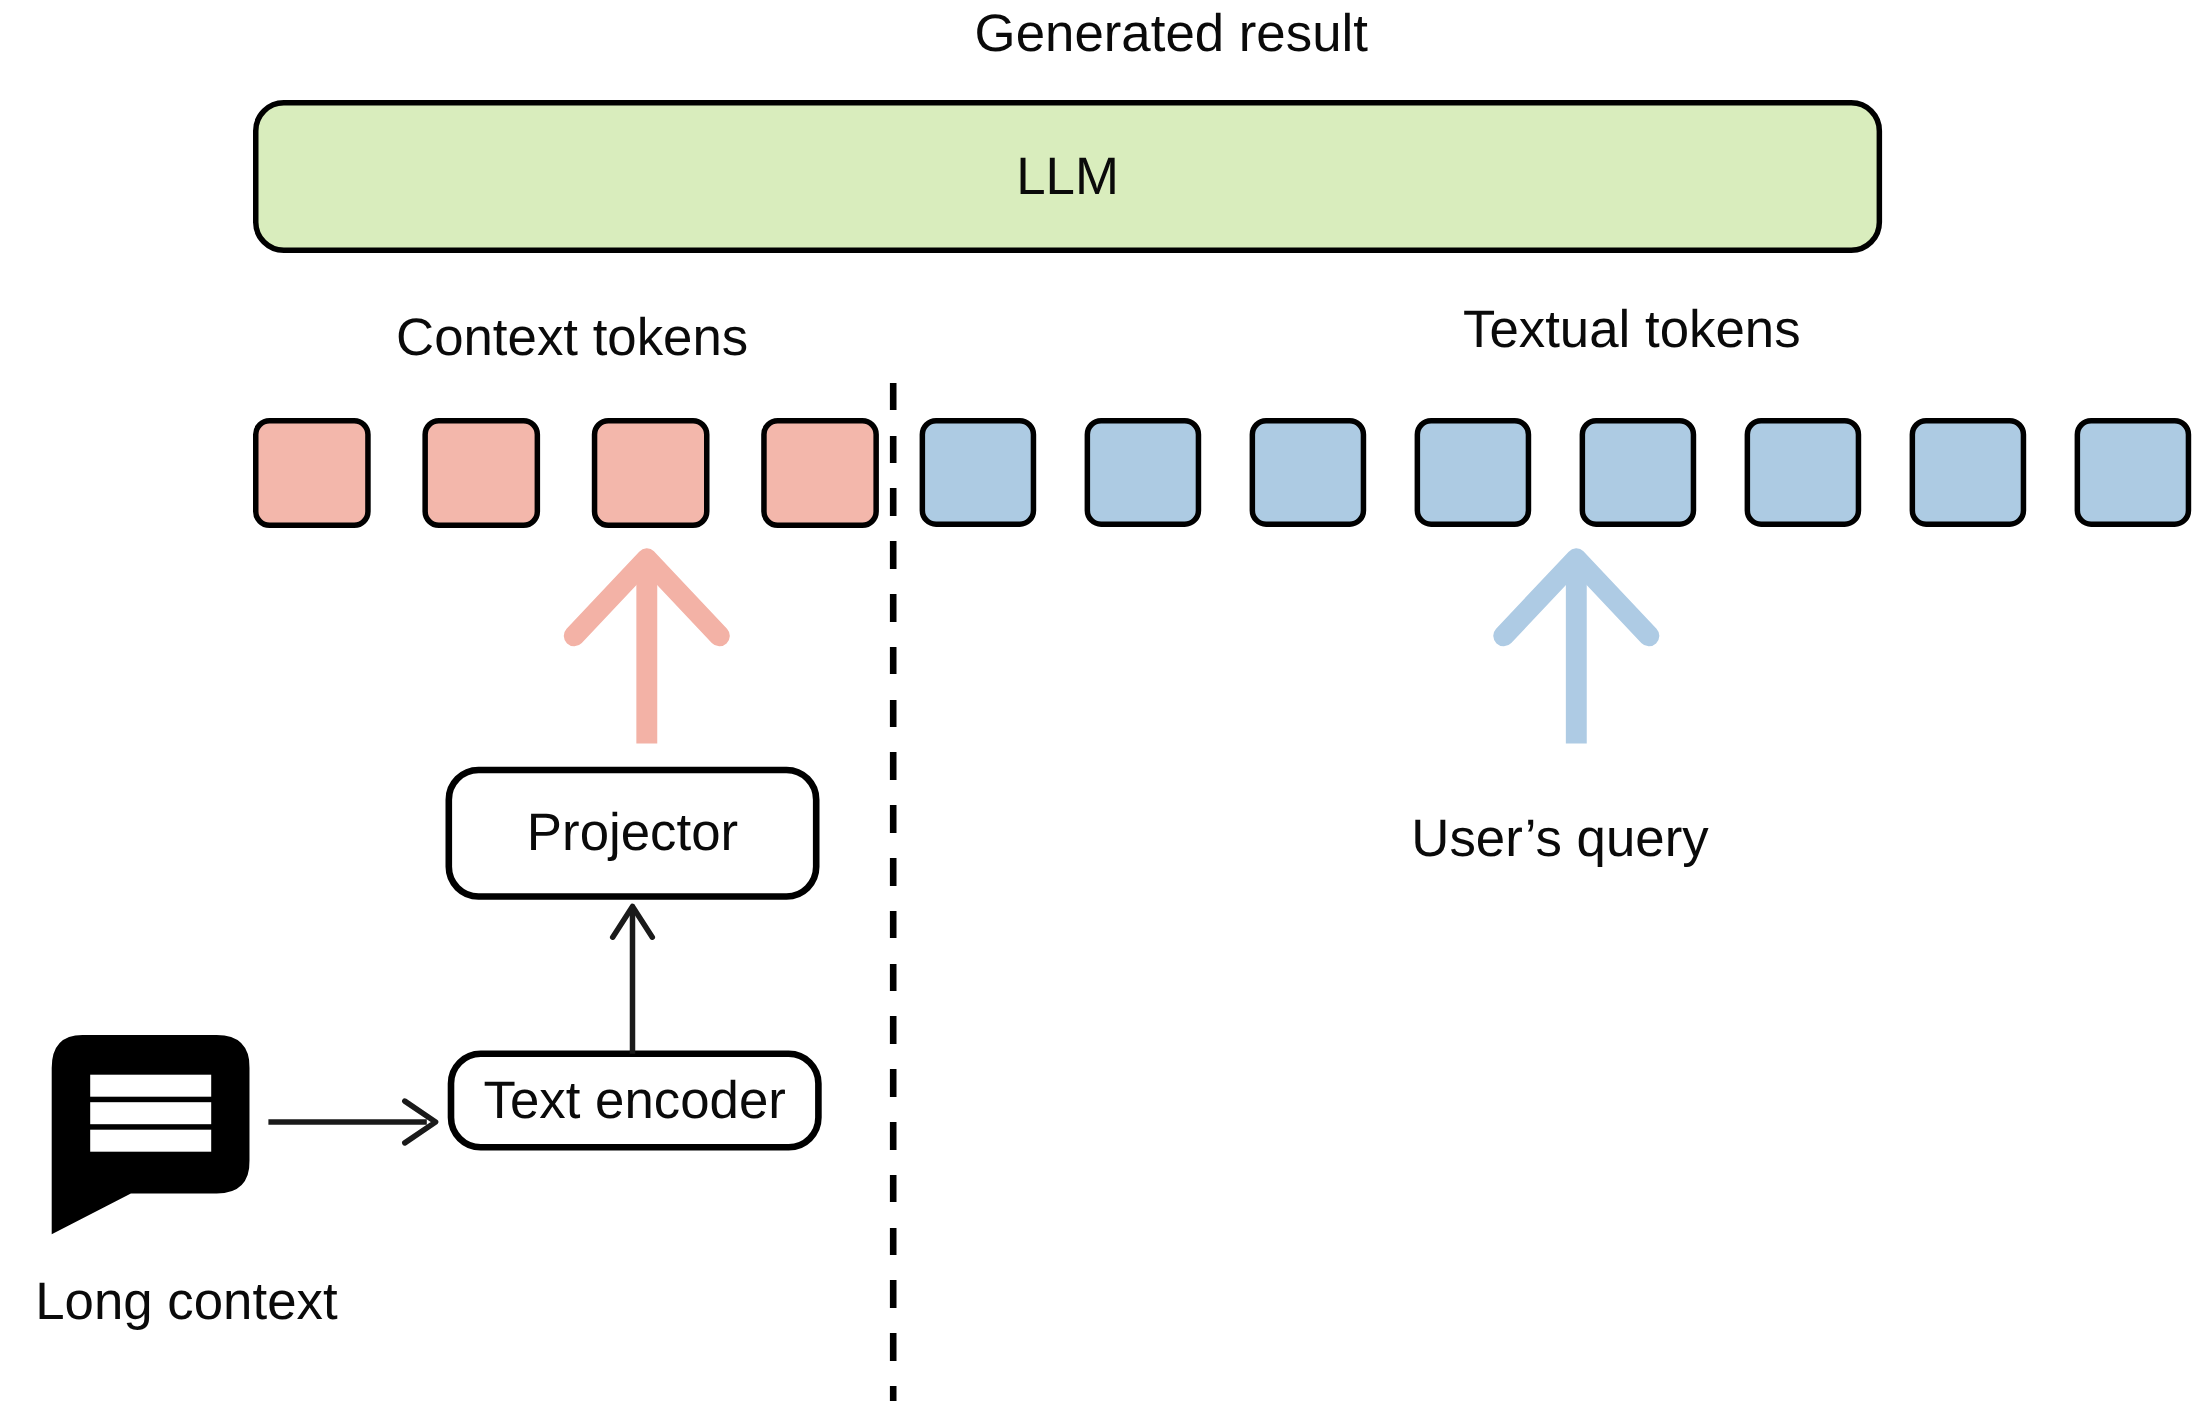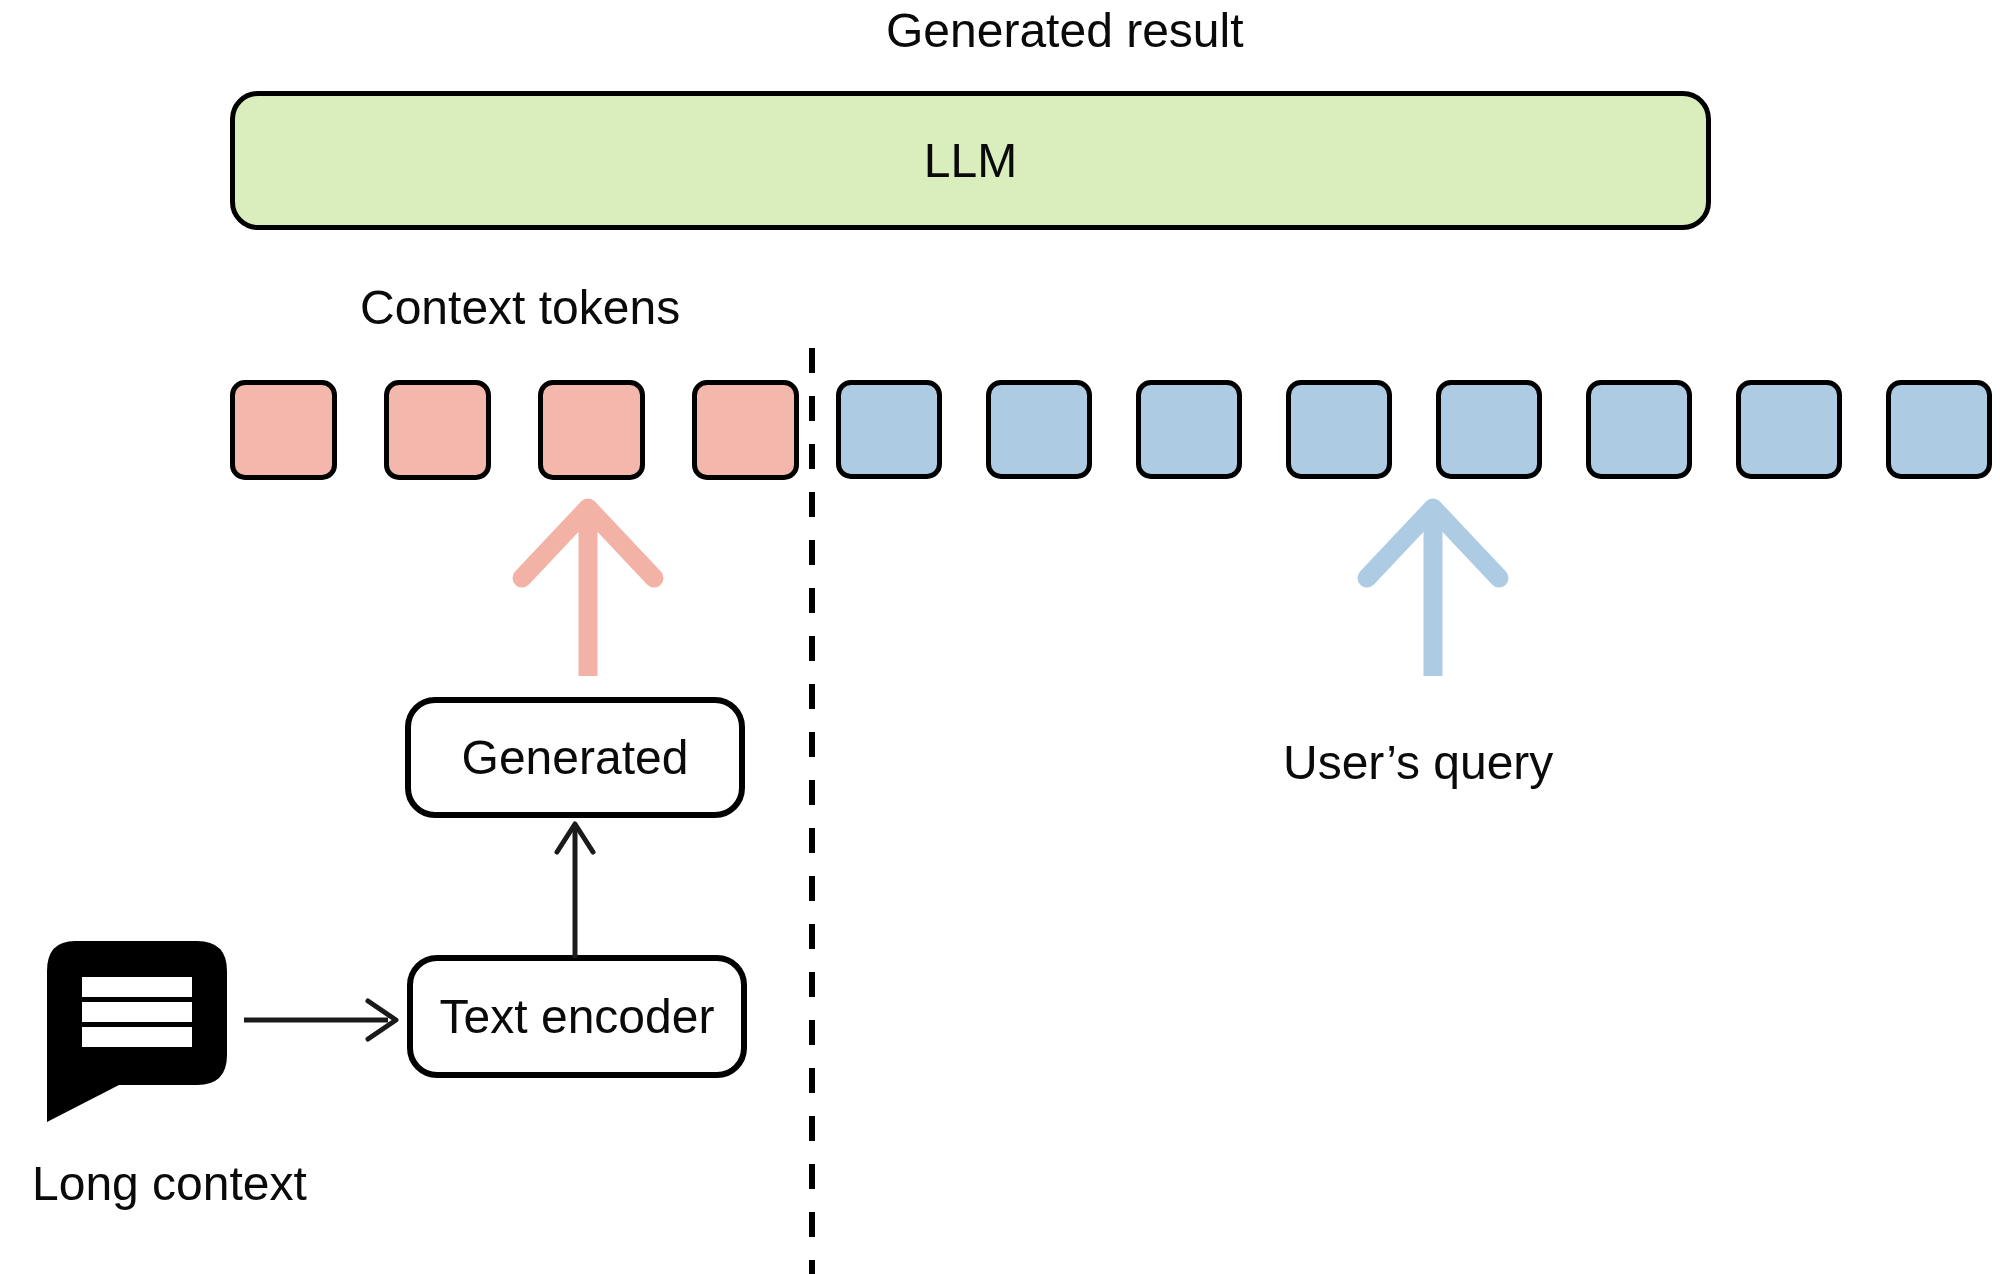--- a/index.html
+++ b/index.html
@@ -53,35 +53,36 @@
     position: absolute;
     width: 340px;
     border: 6px solid #000;
     border-radius: 30px;
     box-sizing: border-box;
     background: #fff;
     display: flex; align-items: center; justify-content: center;
     font-size: 48px;
   }
   .projector { left: 405px; top: 697px; height: 121px; }
-  .text-encoder { left: 407px; top: 955px; height: 123px; }
+  .text-encoder { left: 407px; top: 955px; height: 91px; }
   .abs { position: absolute; }
 </style>
 </head>
 <body>
 
 <div id="diagram-canvas">
 
   <div class="label" style="left:886px; top:7px;">Generated result</div>
 
   <div class="llm-box" style="background: rgb(217, 237, 189);">
     <span>LLM</span>
   </div>
 
   <div class="label" style="left:360px; top:284px;">Context tokens</div>
+  <div class="label" style="left:1330px; top:276px;">Textual tokens</div>
 
   <div class="token-row context" id="context-row">
       <div class="token" style="background: rgb(243, 183, 171);"></div>
       <div class="token" style="background: rgb(243, 183, 171);"></div>
       <div class="token" style="background: rgb(243, 183, 171);"></div>
       <div class="token" style="background: rgb(243, 183, 171);"></div>
     </div>
   <div class="token-row textual" id="textual-row">
       <div class="token" style="background: rgb(173, 203, 227);"></div>
       <div class="token" style="background: rgb(173, 203, 227);"></div>
@@ -101,21 +102,21 @@
   </svg>
 
   <svg class="abs" style="left:1353px; top:494px;" width="160" height="184" viewBox="0 0 160 184">
     <path d="M 14 84 L 80 14 L 146 84" fill="none" stroke="#aecbe4" stroke-width="19" stroke-linecap="round" stroke-linejoin="round" class="arrow-query"></path>
     <path d="M 80 18 L 80 182" fill="none" stroke="#aecbe4" stroke-width="19" class="arrow-query"></path>
   </svg>
 
   <div class="label" style="left:1283px; top:739px;">User’s query</div>
 
   <div class="process-box projector">
-    <span>Generated</span>
+    <span>Projector</span>
   </div>
 
   <div class="process-box text-encoder">
     <span>Text encoder</span>
   </div>
 
   <svg class="abs" style="left:553px; top:816px;" width="44" height="144" viewBox="0 0 44 144">
     <path d="M 4 36 L 22 8 L 40 36" fill="none" stroke="#1a1a1a" stroke-width="5" stroke-linecap="round" stroke-linejoin="round"></path>
     <path d="M 22 10 L 22 142" fill="none" stroke="#1a1a1a" stroke-width="5"></path>
   </svg>

